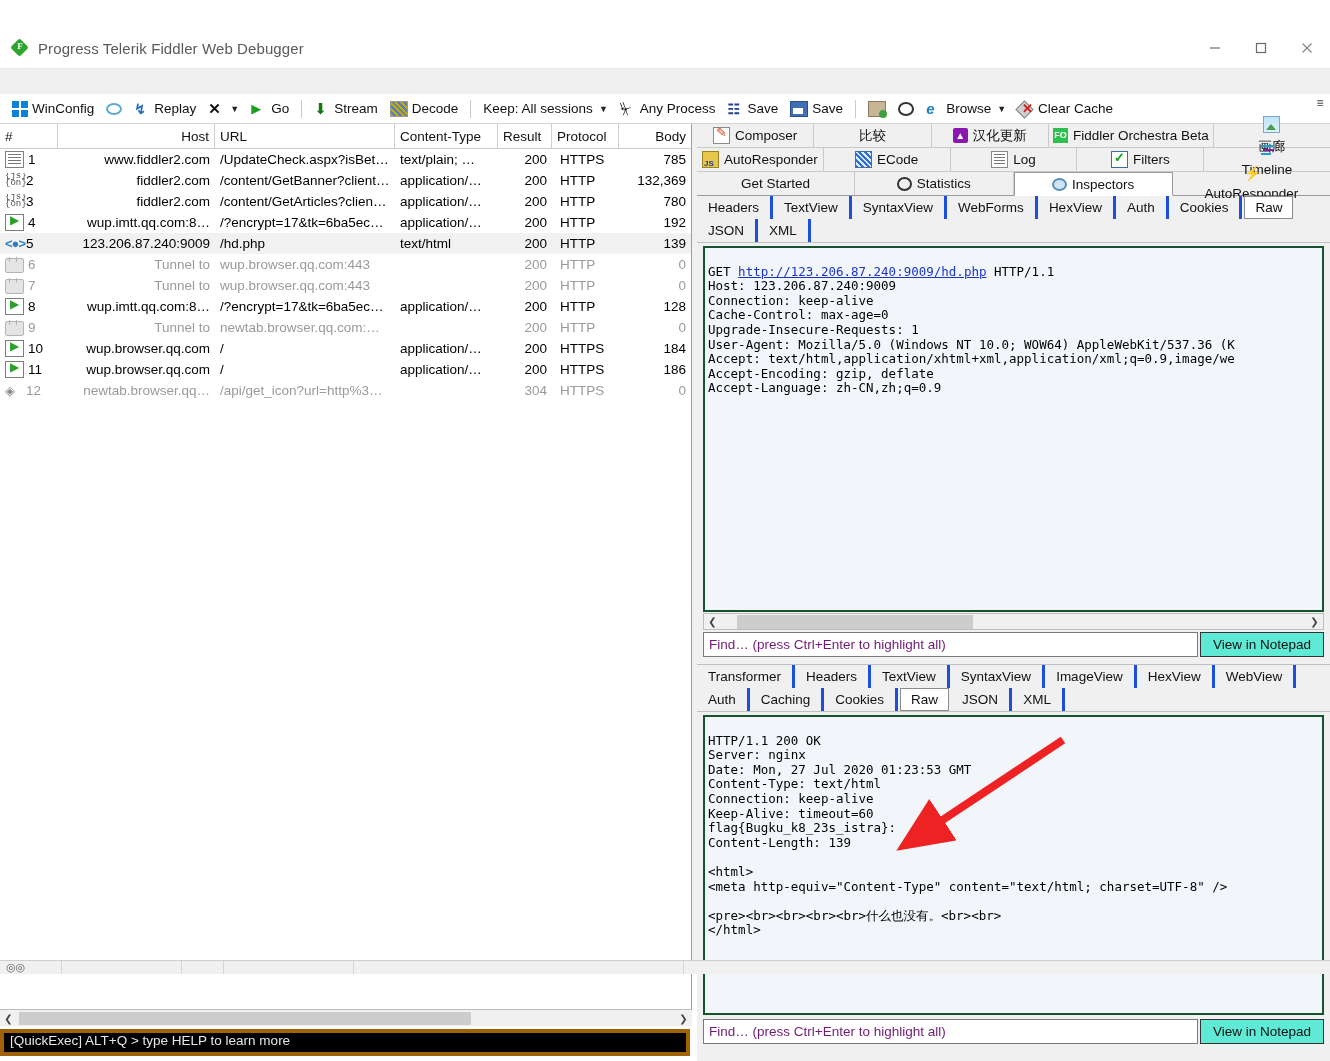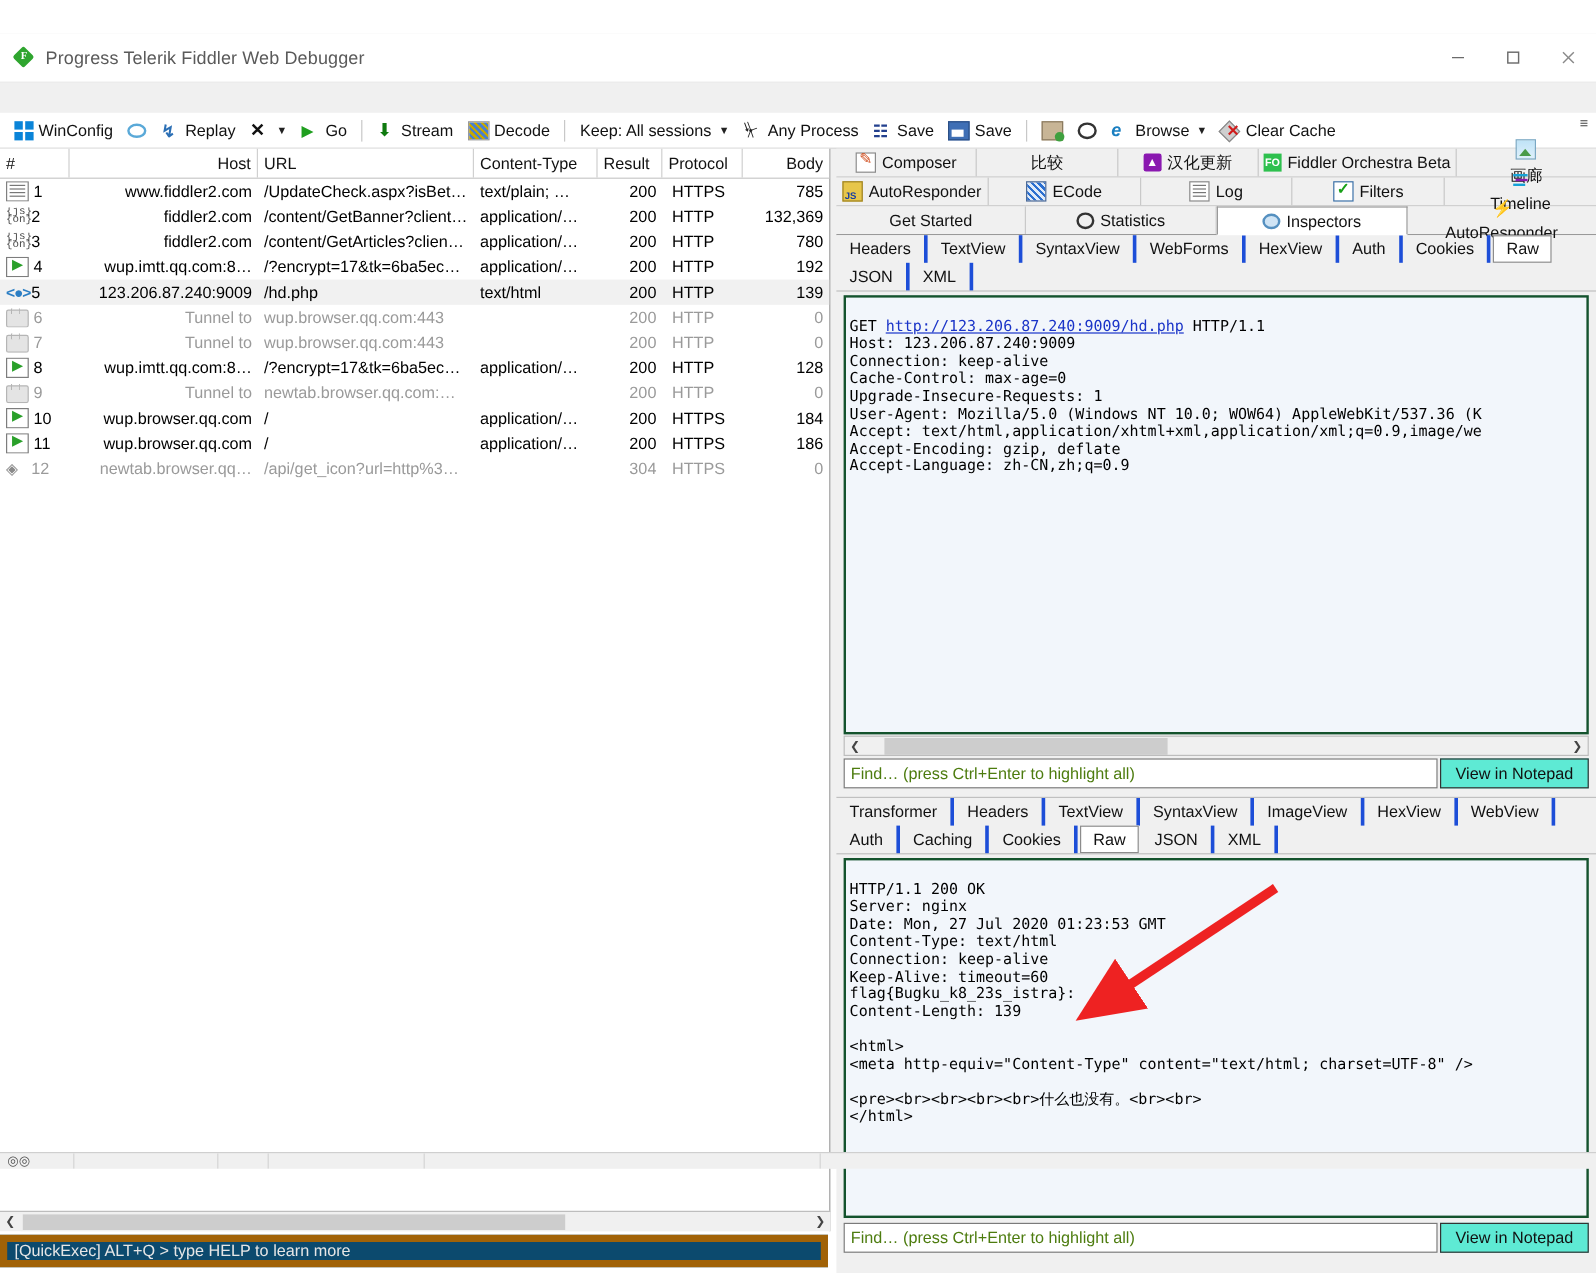--- a/index.html
+++ b/index.html
@@ -172,23 +172,23 @@
     background: #f0f0f0; border-top: 1px solid #bdbdbd;
     display: flex; align-items: center; box-sizing: border-box;
   }
   .hs-arrow { width: 17px; height: 15px; display:flex;align-items:center;justify-content:center;
     font-size: 10px; color: #444; }
   .hs-track { flex: 1; height: 15px; background: #f0f0f0; position: relative;}
   .hs-thumb { position: absolute; left: 2px; top: 1px; width: 452px; height: 13px; background: #cdcdcd;}
 
   .quickexec {
     position: absolute; left: 0; bottom: -30px; width: 690px; height: 27px;
-    background: #0c4a6e; color: #e6e6e6; font-size: 13.5px;
-    display: flex; align-items: flex-end; padding-left: 6px;
-    box-sizing: border-box; border: 6px solid #a16207;
+    background: #000000; color: #e6e6e6; font-size: 13.5px;
+    display: flex; align-items: flex-start; padding-left: 6px;
+    box-sizing: border-box; border: 4px solid #a16207;
   }
 
   
   .right-pane {
     position: absolute; left: 697px; top: 96px; width: 633px; height: 952px;
     box-sizing: border-box; background: #f0f0f0;
   }
   .tabrow {
     display: flex; align-items: stretch; height: 23px;
     background: #f0f0f0;
@@ -257,21 +257,21 @@
     padding: 2px 3px;
     box-sizing: border-box;
   }
   .link-blue { color: #1a34c8; text-decoration: underline; }
 
   .findbar {
     display: flex; align-items: stretch; height: 25px; margin-top: 2px;
   }
   .findinput {
     flex: 1; background: #fff; border: 1px solid #7a7a7a;
-    font-size: 13.5px; color: #4d7c0f; display: flex; align-items: center;
+    font-size: 13.5px; color: #701a75; display: flex; align-items: center;
     padding-left: 5px; box-sizing: border-box;
   }
   .notepadbtn {
     width: 124px; background: #5eead4; border: 1px solid #333;
     font-size: 13.5px; color: #111; display: flex; align-items: center;
     justify-content: center; box-sizing: border-box; margin-left: 2px;
   }
 
   .mini-hscroll {
     height: 17px; background: #f0f0f0; border: 1px solid #bdbdbd;

